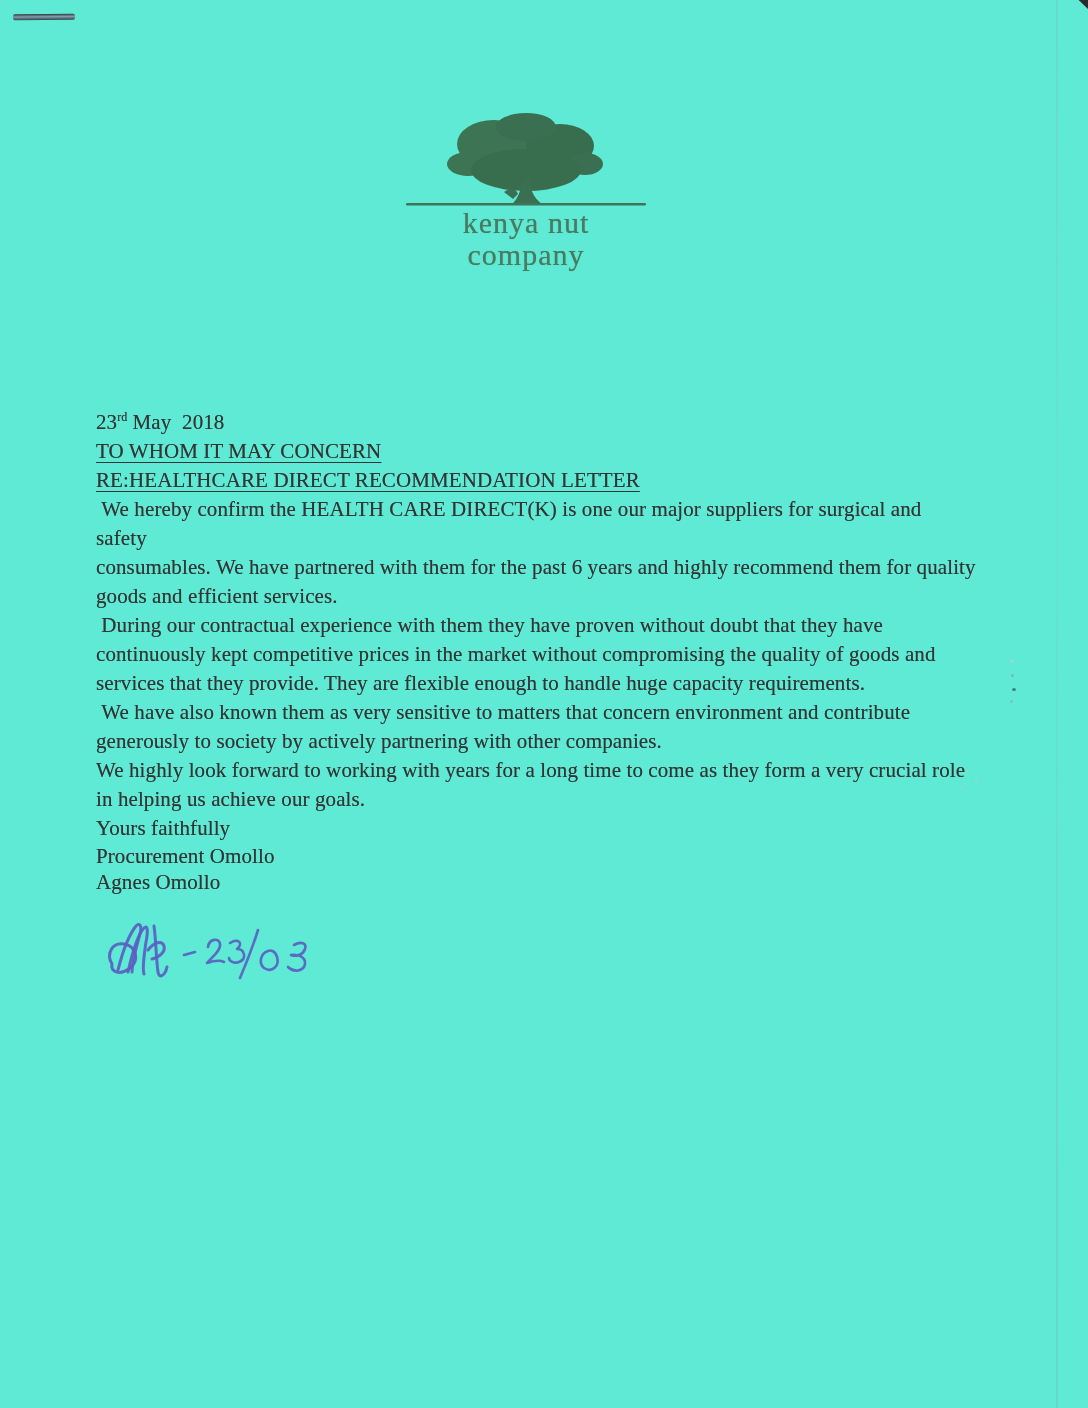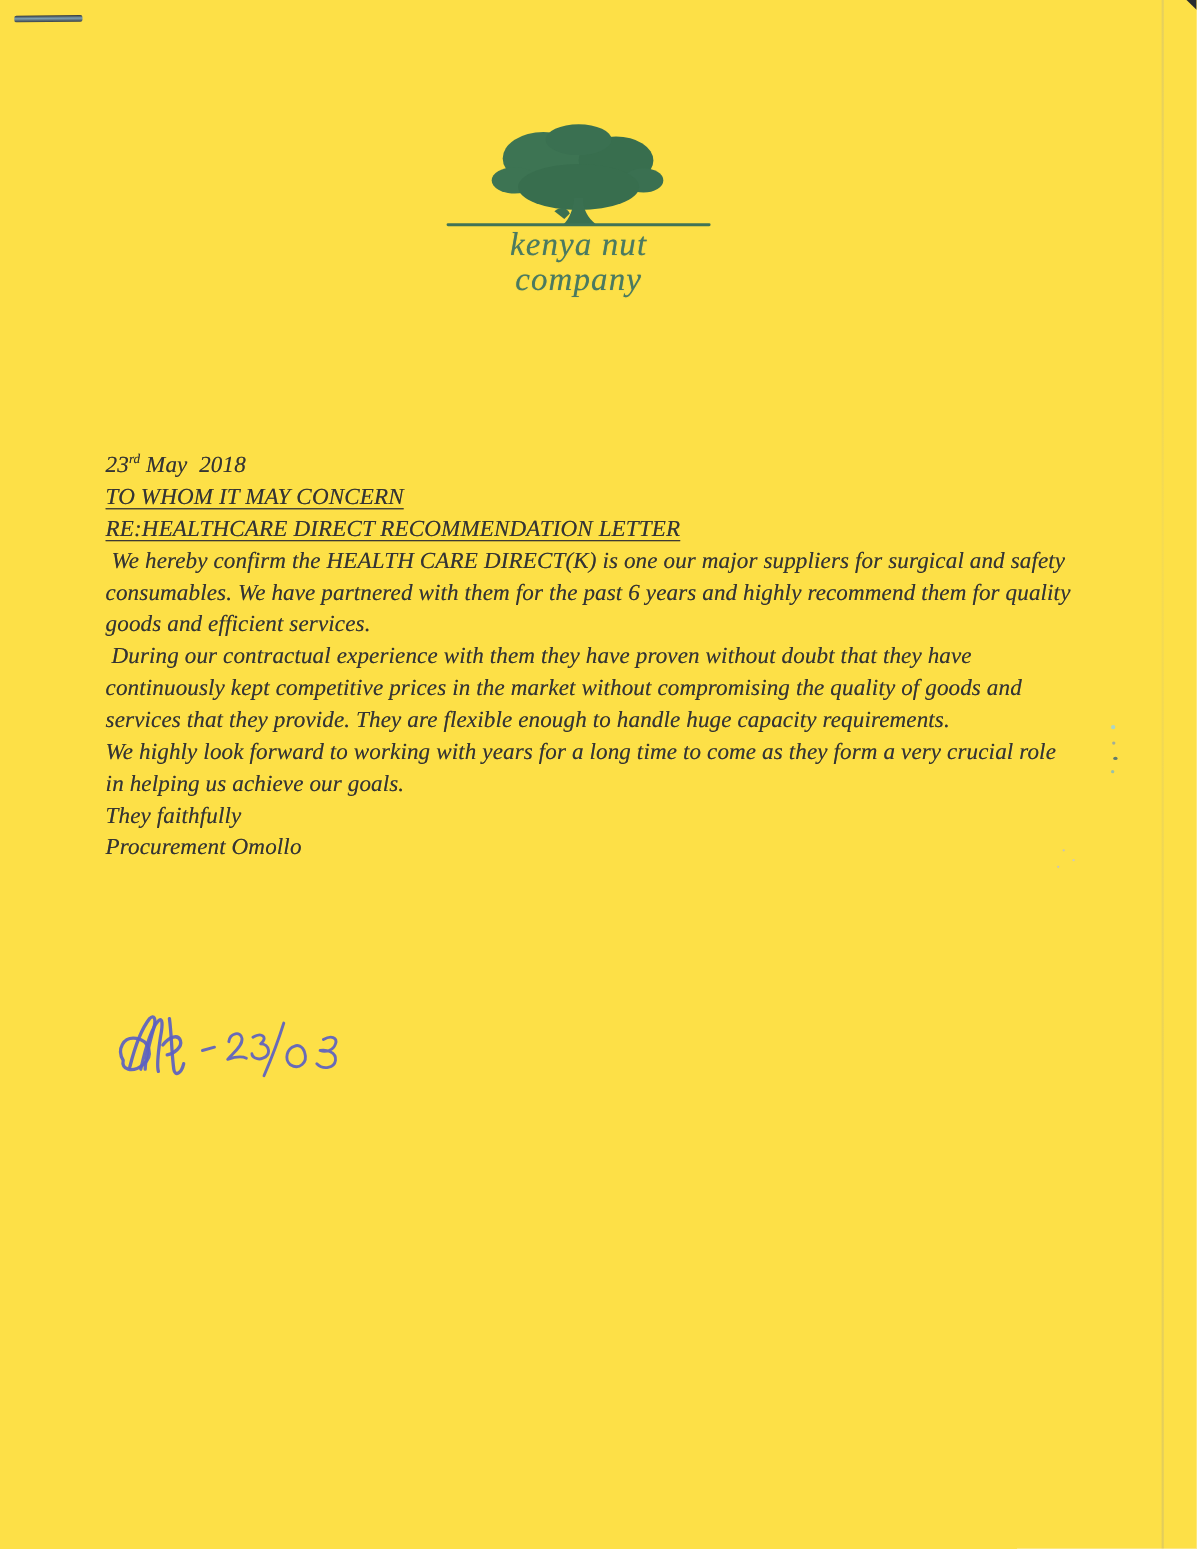--- a/index.html
+++ b/index.html
@@ -2,21 +2,21 @@
 <html><head>
 <meta charset="utf-8">
 <style>
   html,body{margin:0;padding:0;}
   body{
     width:1088px;height:1408px;position:relative;overflow:hidden;
     background:#fbfbf9;
     font-family:"Liberation Serif", serif;
     color:#343434;
   }
-  .page{position:absolute;inset:0;background:#fde047;font-style:italic;}
+  .page{position:absolute;inset:0;background:#5eead4;}
 
   
   .artifact-bar{
     position:absolute;left:13px;top:14px;width:62px;height:6px;border-radius:2px;
     background:linear-gradient(180deg,#2f353a 0%,#7e9fb0 45%,#394147 100%);
     transform:rotate(-0.6deg);
   }
   .corner-mark{
     position:absolute;right:0;top:0;width:11px;height:9px;background:#272b2e;
     clip-path:polygon(100% 0,15% 0,100% 100%);
@@ -106,27 +106,30 @@
     <div class="h-center"><span class="ul" data-bind="letter.heading_to_whom">TO WHOM IT MAY CONCERN</span></div>
 
     <div class="h-re"><span class="ul" data-bind="letter.heading_re">RE:HEALTHCARE DIRECT RECOMMENDATION LETTER</span></div>
 
     <div class="p1" data-bind="letter.paragraphs.0"> We hereby confirm the HEALTH CARE DIRECT(K) is one our major suppliers for surgical and safety
 consumables. We have partnered with them for the past 6 years and highly recommend them for quality
 goods and efficient services.</div>
     <div class="p2" data-bind="letter.paragraphs.1"> During our contractual experience with them they have proven without doubt that they have
 continuously kept competitive prices in the market without compromising the quality of goods and
 services that they provide. They are flexible enough to handle huge capacity requirements.</div>
+    <div class="p3" data-bind="letter.paragraphs.2"> We have also known them as very sensitive to matters that concern environment and contribute
+generously to society by actively partnering with other companies.</div>
     <div class="p4" data-bind="letter.paragraphs.3">We highly look forward to working with years for a long time to come as they form a very crucial role
 in helping us achieve our goals.</div>
 
-    <div class="closing" data-bind="letter.closing">They faithfully</div>
+    <div class="closing" data-bind="letter.closing">Yours faithfully</div>
 
     <div class="signer-block">
       <div data-bind="letter.signer_title">Procurement Omollo</div>
+      <div data-bind="letter.signer_name">Agnes Omollo</div>
     </div>
   </div>
 
   <svg class="signature" viewBox="0 0 235 74" aria-hidden="true">
     <g stroke-width="3">
       <path d="M14,50 C8,40 14,28 26,30 C38,32 42,46 32,54 C22,62 12,58 14,50 Z"></path>
       <path d="M20,56 C24,40 30,22 38,12 C42,8 44,12 42,20 C38,34 34,48 34,58"></path>
       <path d="M30,58 C34,40 40,20 46,14 C50,10 50,18 48,28 C46,42 44,54 46,60"></path>
       <path d="M56,12 C58,26 58,44 60,58 C61,65 67,62 69,53"></path>
       <path d="M50,36 C56,28 64,26 66,32 C68,38 60,44 54,45"></path>

